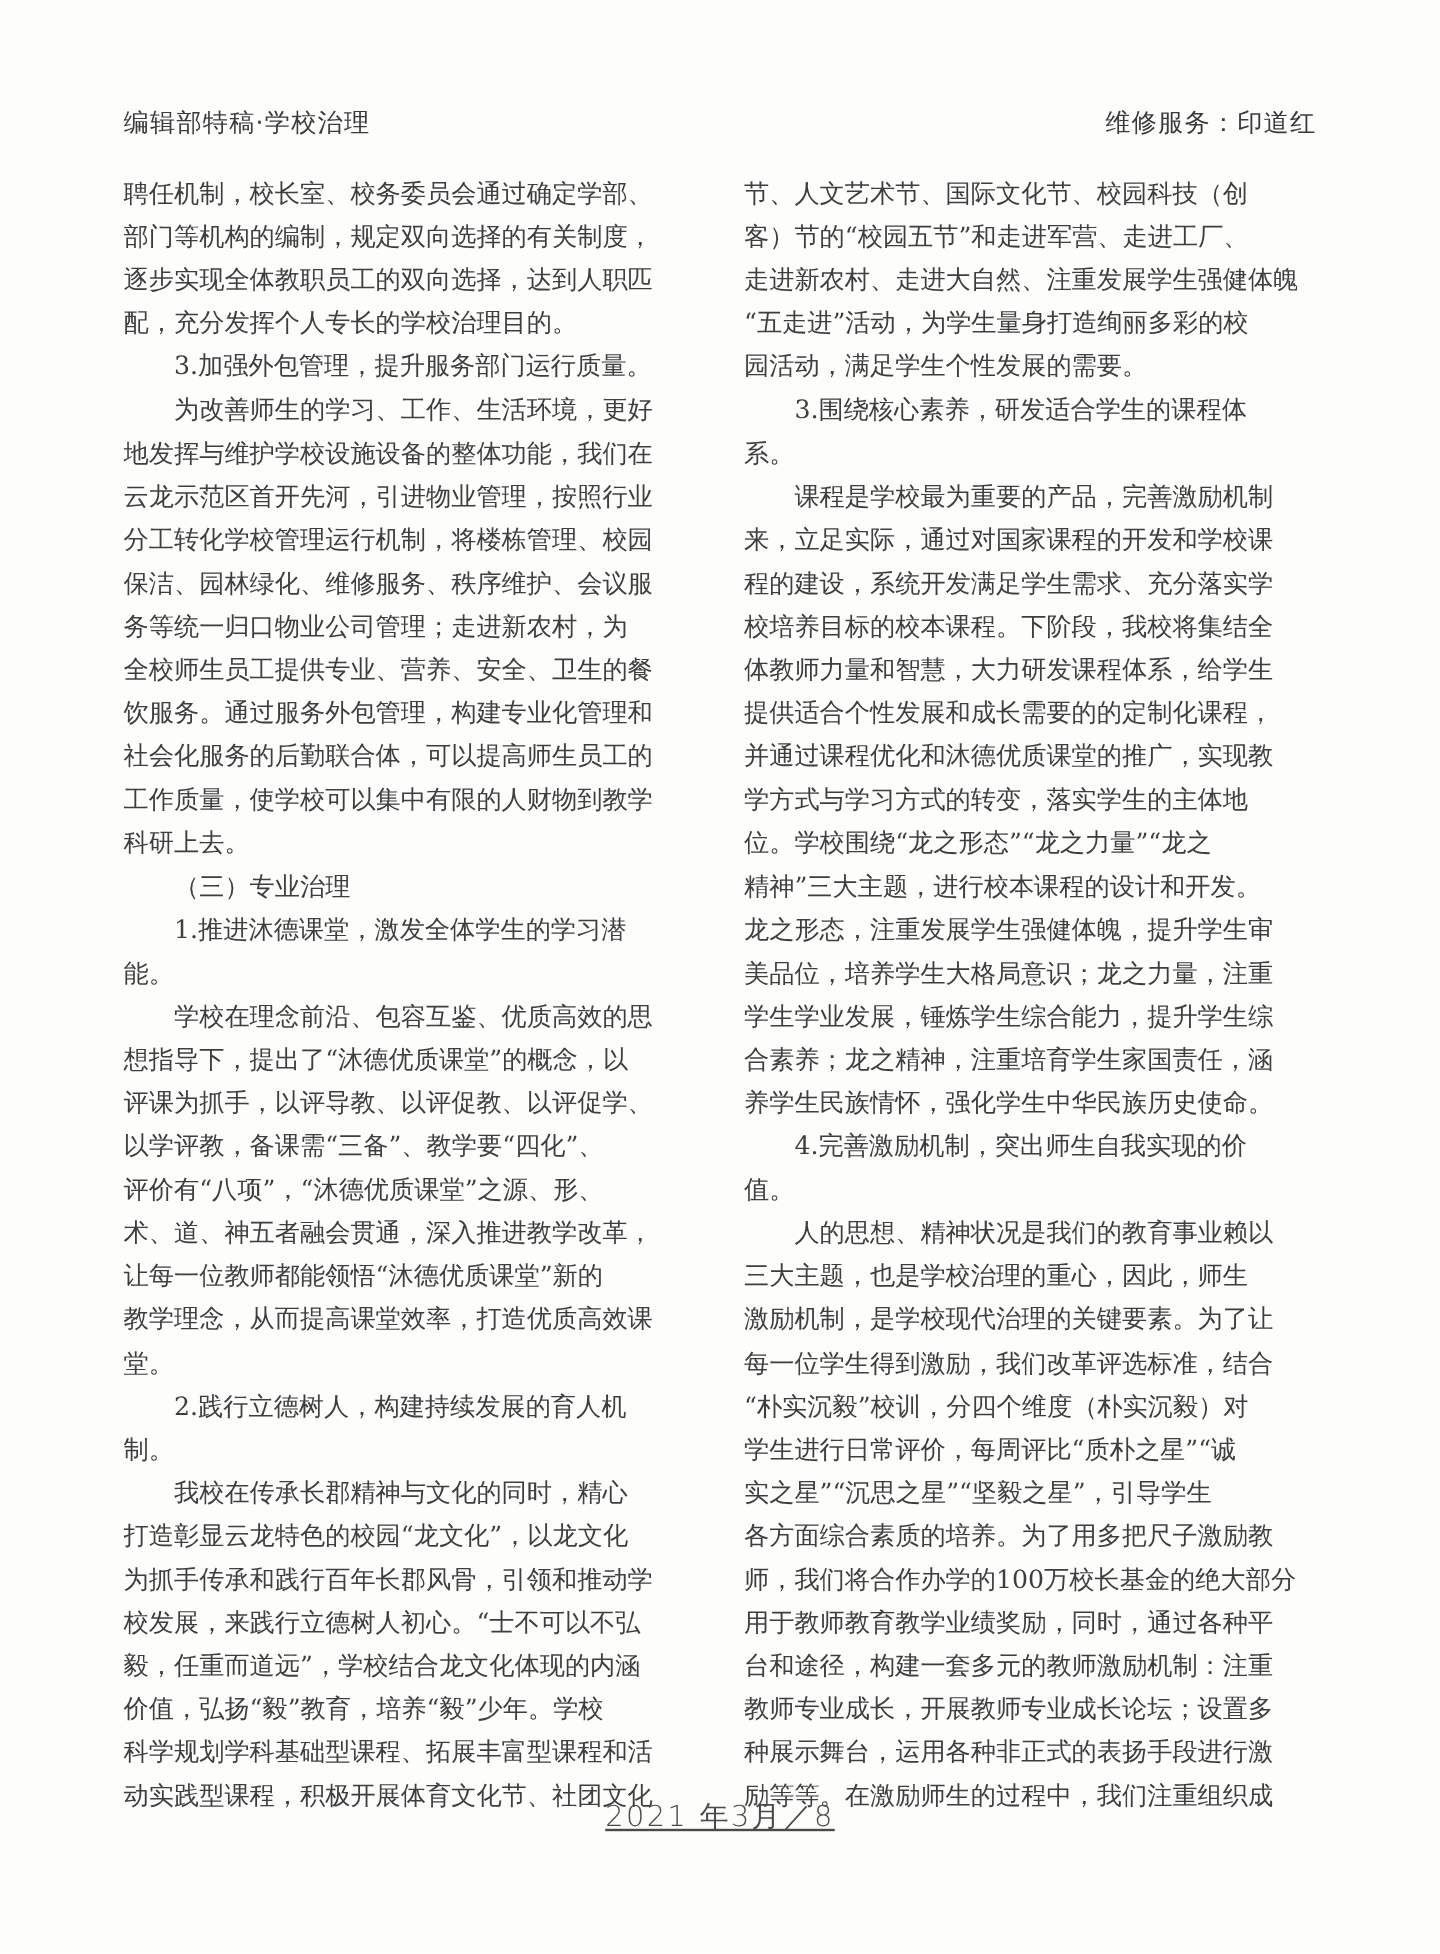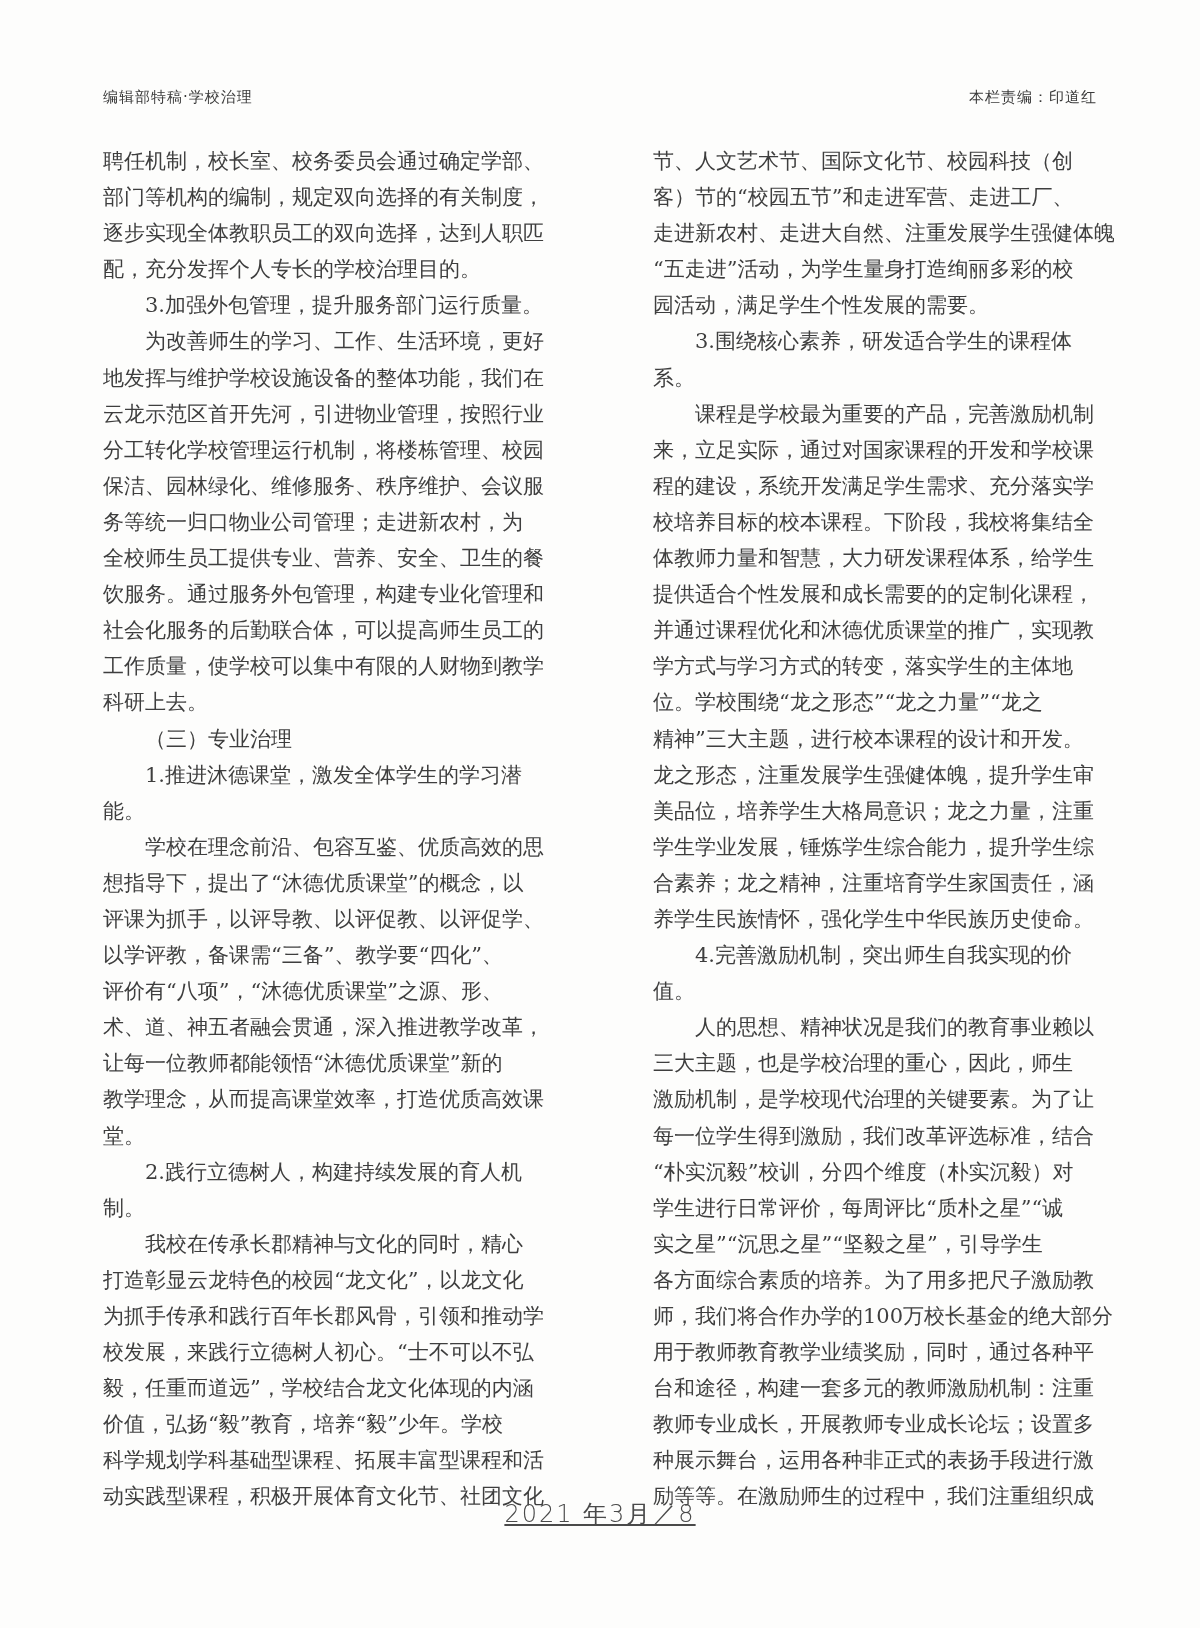--- a/index.html
+++ b/index.html
@@ -14,30 +14,30 @@
   }
   .header {
     position: absolute;
     top: 88px;
     left: 103px;
     width: 994px;
     display: flex;
     justify-content: space-between;
     align-items: baseline;
     font-family: "DejaVu Sans", sans-serif;
-    font-size: 15px;
+    font-size: 21px;
     color: #3a3a3a;
     letter-spacing: 1px;
   }
   .main {
     position: absolute;
     top: 143px;
     left: 103px;
     display: flex;
-    gap: 89px;
+    gap: 56px;
   }
   .column {
     width: 461px;
   }
   .line {
     height: 36.1px;
     line-height: 36.1px;
     font-size: 21px;
     color: #3e3e3e;
     white-space: pre;
@@ -58,21 +58,21 @@
     text-decoration: underline;
   }
 </style>
 </head>
 <body>
 
 <div class="page">
 
   <div class="header">
     <span>编辑部特稿·学校治理</span>
-    <span>本栏责编：印道红</span>
+    <span>维修服务：印道红</span>
   </div>
 
   <div class="main">
     <div class="column">
         <div class="line">聘任机制，校长室、校务委员会通过确定学部、</div>
         <div class="line">部门等机构的编制，规定双向选择的有关制度，</div>
         <div class="line">逐步实现全体教职员工的双向选择，达到人职匹</div>
         <div class="line">配，充分发挥个人专长的学校治理目的。</div>
         <div class="line">　　3.加强外包管理，提升服务部门运行质量。</div>
         <div class="line">　　为改善师生的学习、工作、生活环境，更好</div>

